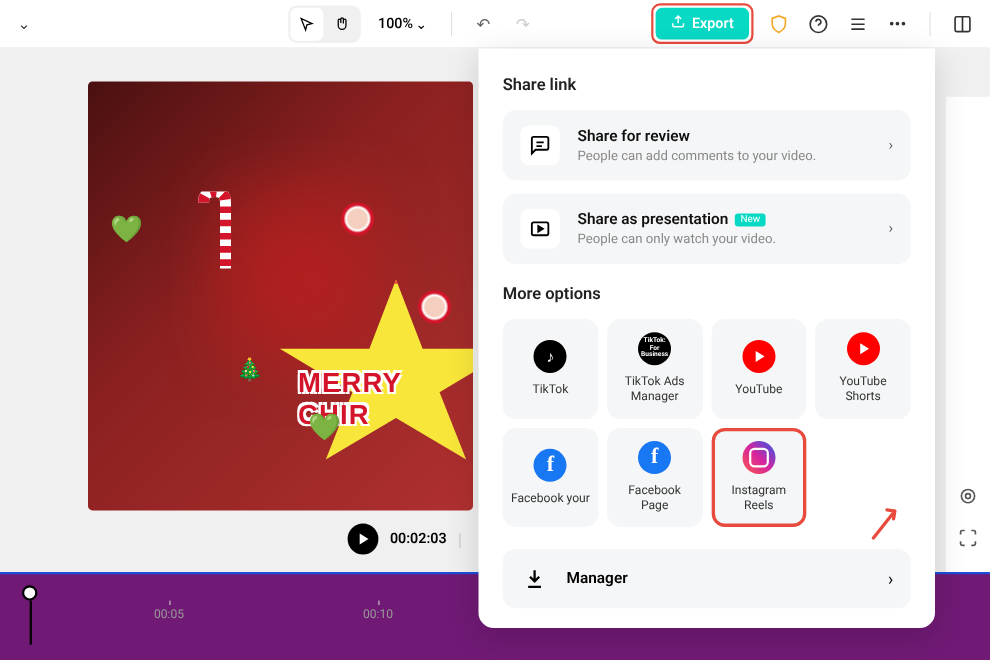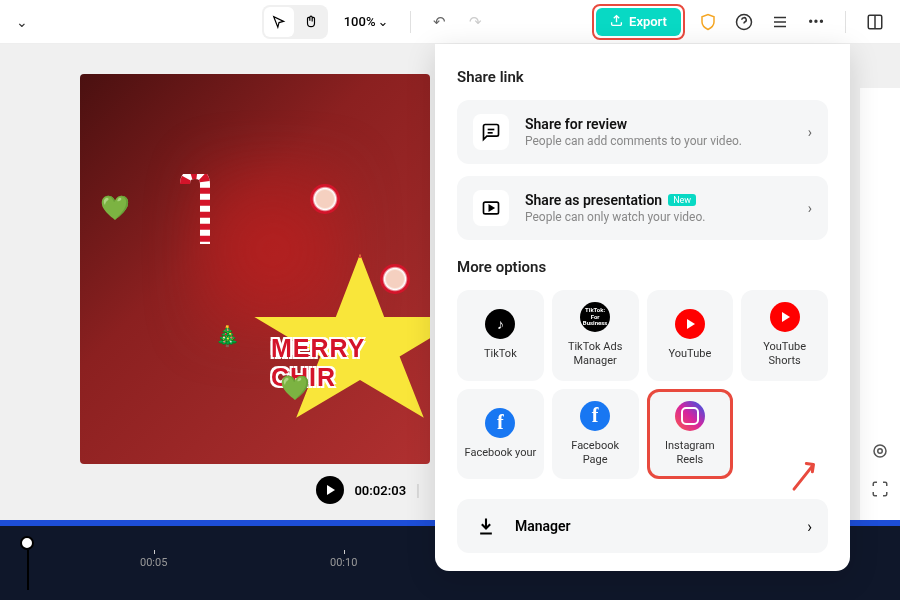--- a/index.html
+++ b/index.html
@@ -33,21 +33,21 @@
 .preview-img .cane { position: absolute; top: 100px; left: 90px; width: 60px; height: 80px; }
 .preview-img .santa1 { position: absolute; top: 110px; right: 90px; width: 30px; height: 30px; background: radial-gradient(#f5d0c0 40%, #fff 50%, #d4142a 60%); border-radius: 50%; }
 .preview-img .santa2 { position: absolute; top: 190px; right: 20px; width: 30px; height: 30px; background: radial-gradient(#f5d0c0 40%, #fff 50%, #d4142a 60%); border-radius: 50%; }
 .preview-img .tree { position: absolute; top: 250px; left: 135px; font-size: 20px; }
 .preview-controls { display: flex; align-items: center; gap: 10px; padding-top: 12px; justify-content: flex-end; padding-right: 10px; }
 .play-btn { width: 28px; height: 28px; background: #000; border-radius: 50%; display: flex; align-items: center; justify-content: center; color: #fff; cursor: pointer; }
 .play-btn::before { content: ""; border-left: 8px solid #fff; border-top: 5px solid transparent; border-bottom: 5px solid transparent; margin-left: 2px; }
 .time-display { font-size: 13px; font-weight: 600; color: #000; }
 .time-sep { color: #ccc; }
 
-.timeline { position: absolute; bottom: 0; left: 0; right: 0; height: 80px; background: #0f172a; border-top: 6px solid #1d4ed8; }
+.timeline { position: absolute; bottom: 0; left: 0; right: 0; height: 80px; background: #701a75; border-top: 2px solid #1d4ed8; }
 .timeline-inner { position: relative; height: 100%; padding: 12px 20px; }
 .playhead { position: absolute; top: 10px; left: 20px; width: 14px; height: 14px; border: 2px solid #000; border-radius: 50%; background: #fff; }
 .playhead::after { content: ""; position: absolute; top: 12px; left: 5px; width: 2px; height: 40px; background: #000; }
 .tick { position: absolute; top: 30px; font-size: 11px; color: #999; }
 .tick::before { content: ""; position: absolute; top: -6px; left: 50%; width: 1px; height: 4px; background: #ccc; }
 .tick1 { left: 140px; }
 .tick2 { left: 330px; }
 
 .right-tools { position: absolute; right: 0; top: 44px; bottom: 80px; width: 40px; background: #fff; display: flex; flex-direction: column; align-items: center; justify-content: flex-end; padding-bottom: 20px; gap: 16px; }
 .right-tools .rt-btn { width: 22px; height: 22px; display: flex; align-items: center; justify-content: center; color: #555; cursor: pointer; }

